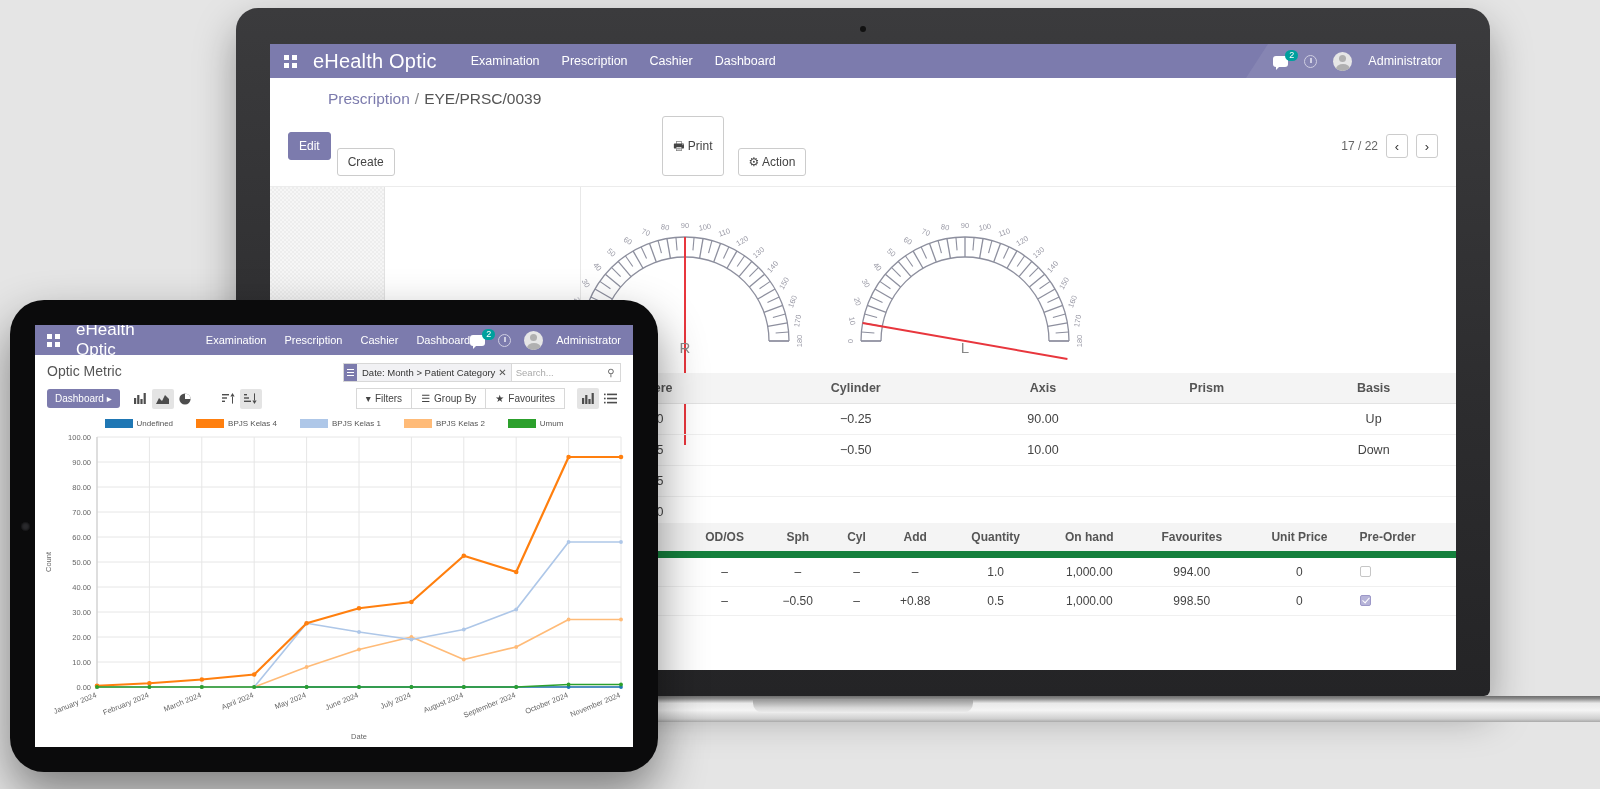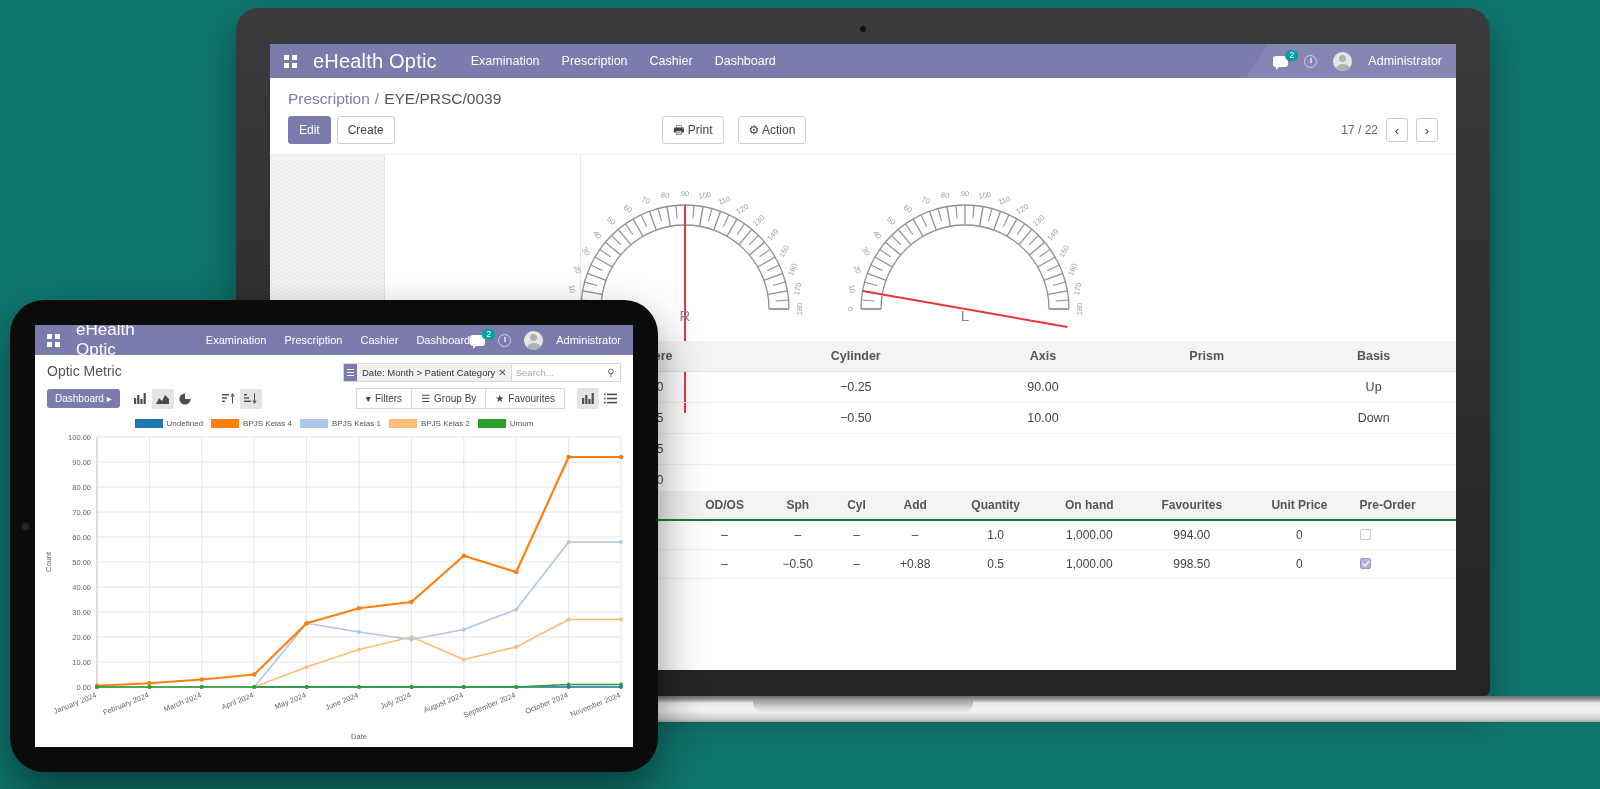--- a/index.html
+++ b/index.html
@@ -3,21 +3,21 @@
 <meta charset="utf-8">
 <style>
   * { box-sizing: border-box; }
   html, body {
     margin: 0; padding: 0;
     width: 1600px; height: 789px;
     background: #ffffff;
     font-family: "Liberation Sans", sans-serif;
     overflow: hidden;
   }
-  #stage { position: relative; width: 1600px; height: 789px; background:#0f766e; }
+  #stage { position: relative; width: 1600px; height: 789px; background:#e5e5e5; }
 
   
   #laptop { position: absolute; left: 236px; top: 8px; width: 1254px; height: 712px; }
   .lid {
     position: absolute; left: 0; top: 0; width: 1254px; height: 688px;
     background: linear-gradient(180deg,#3b3b3d 0%,#2c2c2e 60%,#242426 100%);
     border-radius: 22px 22px 6px 6px;
     box-shadow: 0 18px 40px rgba(0,0,0,.35);
   }
   .lid-inner {
@@ -54,31 +54,31 @@
   .badge { position:absolute; top:-6px; right:-10px; background:#00a09d; color:#fff; font-size:9px; border-radius:9px; padding:1px 4px; line-height:1.1;}
   .clock-ic { width:13px;height:13px;border:1.4px solid #cfcee2;border-radius:50%; position:relative;}
   .clock-ic:after{content:"";position:absolute;left:5px;top:2.5px;width:1.3px;height:4.5px;background:#cfcee2;}
   .avatar { width:19px;height:19px;border-radius:50%;background:#e6e6e6; position:relative; overflow:hidden;}
   .avatar:before{content:"";position:absolute;left:6px;top:3px;width:7px;height:7px;border-radius:50%;background:#b0b0b0;}
   .avatar:after{content:"";position:absolute;left:2.5px;top:12px;width:14px;height:10px;border-radius:50% 50% 0 0;background:#b0b0b0;}
 
   .diag-shade { position:absolute; right:0; top:0; height:34px; width:210px;
     background: rgba(255,255,255,.08); clip-path: polygon(22px 0, 100% 0, 100% 100%, 0 100%); }
 
-  .breadcrumb-bar { padding: 12px 18px 0 18px; background:#fff; }
+  .breadcrumb-bar { padding: 12px 18px 0 18px; background:#fff;margin-left:40px; }
   .bc { font-size: 15.5px; }
   .bc .bc-link { color: #7c7bad; cursor:pointer; }
   .bc .bc-sep { color: #8a8a8a; margin: 0 5px; }
   .bc .bc-cur { color: #555; }
 
   .action-bar { display:flex; align-items:center; padding: 8px 18px 10px 18px; background:#fff; }
   .btn { font-size: 12px; border:1px solid #ccc; background:#fff; color:#444; border-radius:3px;
          padding: 4px 10px; cursor:pointer; line-height:1.5; white-space:nowrap;}
   .btn.primary { background:#7c7bad; border-color:#7c7bad; color:#fff; }
-  .btn + .btn { margin-left: 6px; }
+  .btn + .btn { margin-left: 6px; margin-top: 32px; }
   .center-btns { margin: 0 auto; display:flex; gap:8px; }
   .pager { margin-left:auto; display:flex; align-items:center; gap:8px; font-size:12px; color:#666; }
   .pg-btn { width:22px;height:24px;border:1px solid #ccc;background:#fff;border-radius:3px;display:flex;align-items:center;justify-content:center;cursor:pointer;font-size:13px;color:#333;}
   .pagenums{white-space:nowrap;}
 
   .sheet-wrap { position:relative; background:#fff; height: 476px; overflow:hidden; border-top:1px solid #ececec;}
   .sheet-bg { position:absolute; left:0; top:0; width:115px; height:476px;
     background-color:#f6f6f6;
     background-image: linear-gradient(45deg,#ededed 25%,transparent 25%,transparent 75%,#ededed 75%),
                       linear-gradient(45deg,#ededed 25%,transparent 25%,transparent 75%,#ededed 75%);
@@ -90,21 +90,21 @@
   .gauge { position:absolute; top:0; width:260px; height:170px;}
   .gauge svg { width:260px; height:170px; overflow:visible;}
   .geye { font-size:15px; fill:#888; font-family:"Liberation Sans",sans-serif;}
 
   table.rx { position:absolute; left:0; top:186px; width:100%; border-collapse:collapse; font-size:12.5px; }
   table.rx th { background:#f4f4f4; color:#555; font-weight:bold; padding:8px 10px; text-align:center; border-bottom:1px solid #e3e3e3; white-space:nowrap;}
   table.rx td { padding:8px 10px; text-align:center; color:#444; border-bottom:1px solid #f0f0f0;}
   table.rx td.lbl { text-align:left; color:#666; }
 
   table.prod { position:absolute; left:0; top:336px; width:100%; border-collapse:collapse; font-size:12px;}
-  table.prod th { background:#f4f4f4; color:#555; font-weight:bold; padding:7px 8px; border-bottom:2px solid #15803d; white-space:nowrap;}
+  table.prod th { background:#f4f4f4; color:#555; font-weight:bold; padding:7px 8px; border-bottom:7px solid #15803d; white-space:nowrap;}
   table.prod td { padding:7px 8px; color:#444; border-bottom:1px solid #f0f0f0; white-space:nowrap;}
   .ta-r{text-align:center;} .ta-c{text-align:center;} .ta-l{text-align:left;}
   .chk { display:inline-block; width:11px;height:11px;border:1px solid #c6c6c6;border-radius:2px;background:#fff;vertical-align:-1px;}
   .chk.on { background:#b6b3d8; border-color:#9c98c8; position:relative;}
   .chk.on:after{content:"";position:absolute;left:3px;top:0px;width:3px;height:6px;border:solid #fff;border-width:0 1.6px 1.6px 0;transform:rotate(42deg);}
 
   
   #tablet { position: absolute; left: 10px; top: 300px; width: 648px; height: 472px; z-index: 20; }
   .tab-body {
     position:absolute; inset:0; background:#0b0b0c; border-radius: 34px;
@@ -138,21 +138,21 @@
   .ic-gap { width:12px; }
   .flt-group { margin-left:auto; display:flex; gap:0; }
   .flt { border:1px solid #d8d8d8; background:#fff; font-size:10px; color:#444; padding:4px 9px; cursor:pointer; white-space:nowrap; display:flex; align-items:center; gap:4px;}
   .flt + .flt { border-left:none; }
   .view-group { display:flex; margin-left:12px; }
   .view-btn { width:22px;height:21px;display:flex;align-items:center;justify-content:center;cursor:pointer;border-radius:2px;}
   .view-btn.active{background:#e4e4e4;}
 
   .chart-area { position:relative; width:598px; height:330px; }
   .chart-area svg { position:absolute; left:0; top:0; }
-  .legend { position:absolute; left:0; top:4px; width:598px; display:flex; justify-content:center; gap:8px; font-size:8px; color:#555; align-items:center;}
+  .legend { position:absolute; left:0; top:4px; width:598px; display:flex; justify-content:center; gap:23px; font-size:8px; color:#555; align-items:center;}
   .lg-item{display:flex;align-items:center;gap:4px;}
   .lg-sw{width:28px;height:9px;display:block;}
 
   .tick { font-size:7.5px; fill:#666; font-family:"Liberation Sans",sans-serif;}
   .xtick { font-size:7.5px; fill:#666; font-family:"Liberation Sans",sans-serif;}
   .axlabel { font-size:7.5px; fill:#666; font-family:"Liberation Sans",sans-serif;}
 </style>
 </head>
 <body>
 

